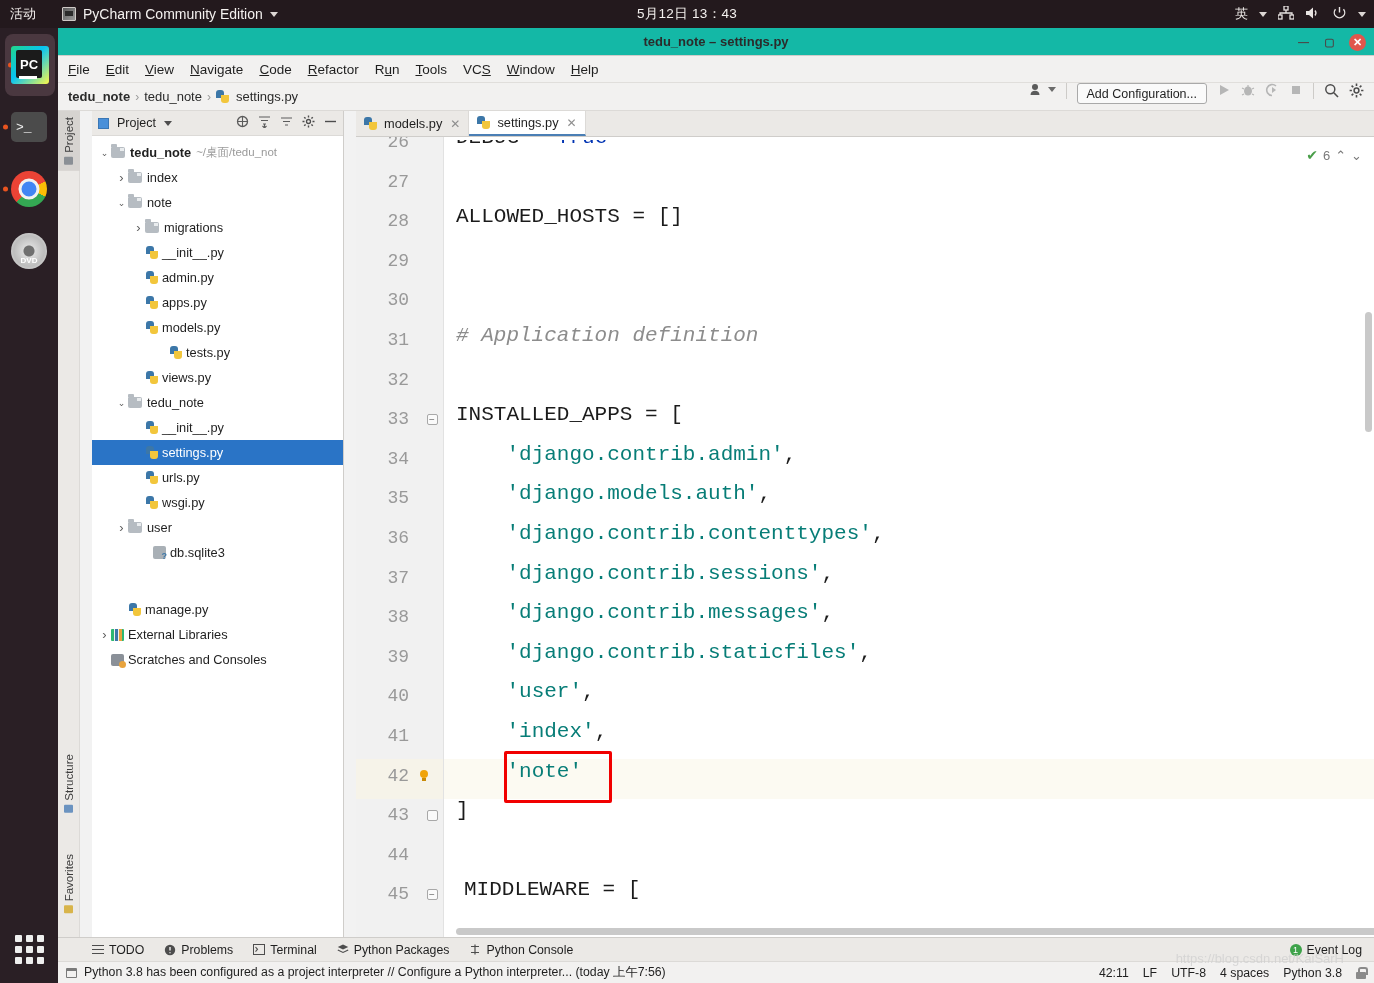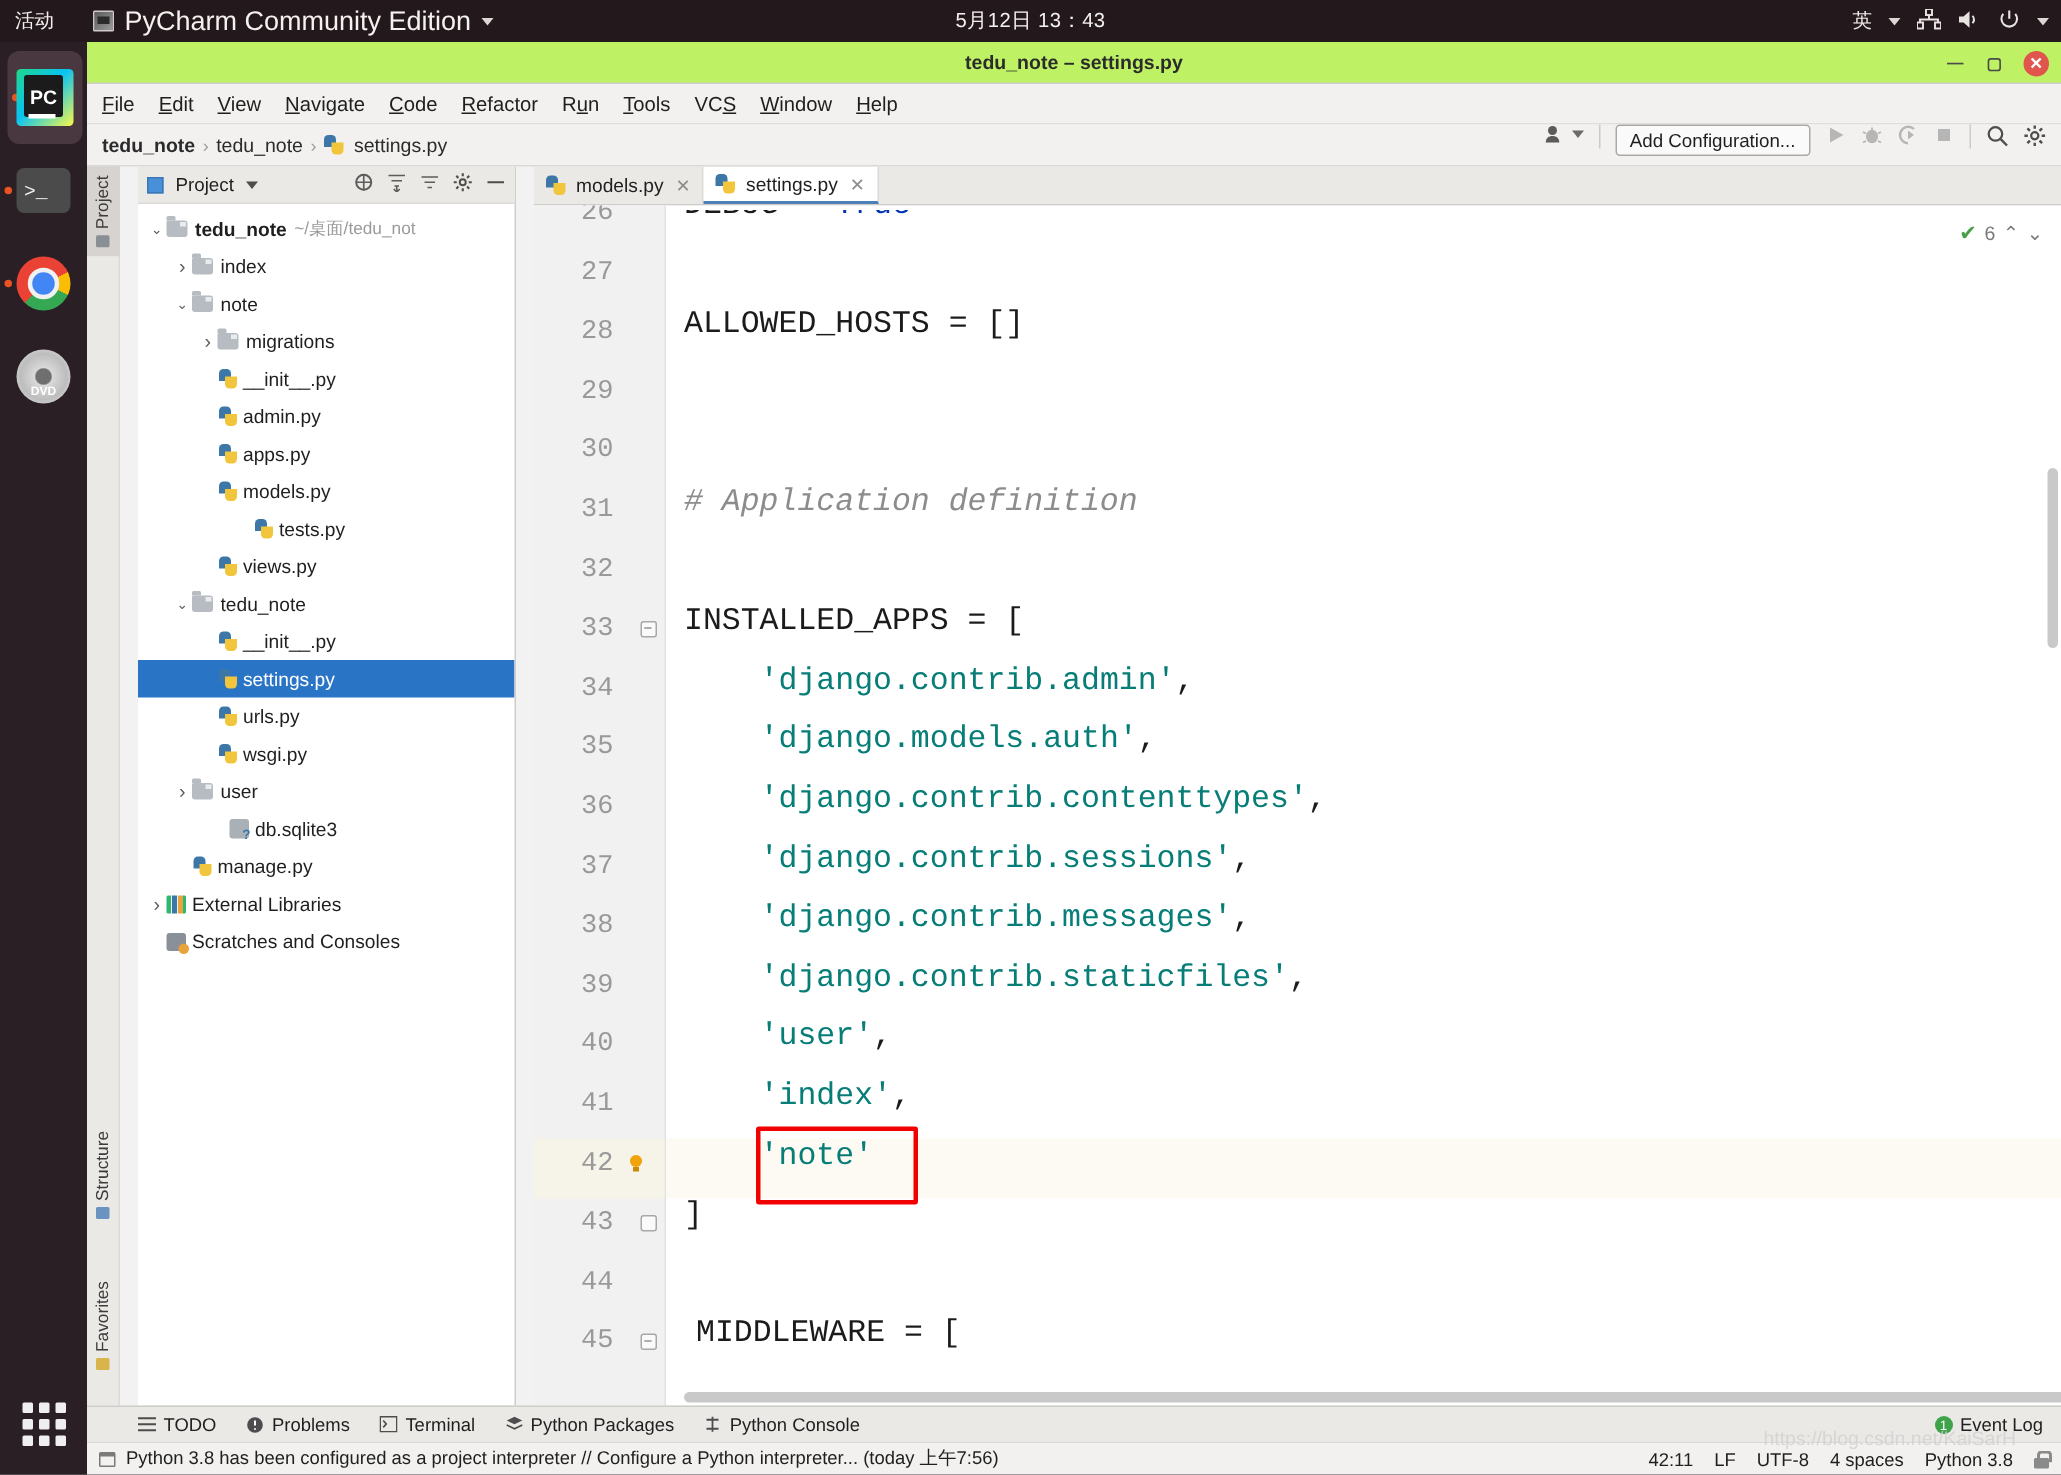--- a/index.html
+++ b/index.html
@@ -21,21 +21,21 @@
   .gp-appmenu { display: flex; align-items: center; gap: 7px; margin-left: 14px; }
   .gp-appicon {
     width: 14px; height: 14px; border: 1px solid #cfcac7; border-radius: 1px;
     background: linear-gradient(135deg,#5b5b5b 0%, #9a9a9a 100%);
     position: relative;
   }
   .gp-appicon:after {
     content: ""; position: absolute; left: 2px; top: 3px; width: 8px; height: 5px;
     background: #2b2b2b;
   }
-  .gp-appname { font-size: 18px; color: #f4f1ef; }
+  .gp-appname { font-size: 14px; color: #f4f1ef; }
   .tri-down {
     width: 0; height: 0; border-left: 4px solid transparent; border-right: 4px solid transparent;
     border-top: 5px solid #dcd7d4;
   }
   .gp-clock {
     position: absolute; left: 0; right: 0; margin: 0 auto; width: 240px;
     text-align: center; font-size: 13.5px; color: #f4f1ef; letter-spacing: .3px;
   }
   .gp-right {
     position: absolute; right: 8px; top: 0; height: 28px;
@@ -102,21 +102,21 @@
   }
   .grid9 { display: grid; grid-template-columns: repeat(3, 7px); gap: 4px; }
   .grid9 i { width: 7px; height: 7px; background: #efefef; display: block; border-radius: 1px; }
 
   
   .ide {
     position: absolute; left: 58px; top: 28px; width: 1316px; height: 955px;
     background: #f2f2f2; display: flex; flex-direction: column;
   }
   .title-bar {
-    height: 28px; background: #bef264; border-bottom: 1px solid #cfcdca;
+    height: 28px; background: #14b8a6; border-bottom: 1px solid #cfcdca;
     display: flex; align-items: center; justify-content: center; position: relative;
     font-size: 13px; font-weight: bold; color: #2b2b2b;
   }
   .win-btns { position: absolute; right: 8px; top: 0; height: 28px; display: flex; align-items: center; gap: 13px; }
   .wb { width: 13px; height: 13px; display: flex; align-items: center; justify-content: center; font-size: 11px; color: #4a4a4a; }
   .wb.close {
     width: 17px; height: 17px; border-radius: 50%; background: #e0564c; color: #fff; font-size: 11px;
   }
 
   .menu-bar {
@@ -609,21 +609,21 @@
             <div class="row" style="padding-left: 23px;">
               <span class="arrow" style="font-size: 13px;">›</span>
               <span class="folder"></span>
               <span>user</span>
             </div>
             <div class="row" style=" margin-left: 48px;">
               <span class="arrow"></span>
               <span class="dbf"></span>
               <span>db.sqlite3</span>
             </div>
-            <div class="row" style="padding-left: 23px;">
+            <div class="row" style="padding-left: 23px; margin-top: 32px;">
               <span class="arrow"></span>
               <span class="pyf"></span>
               <span>manage.py</span>
             </div>
             <div class="row" style="padding-left: 6px;">
               <span class="arrow" style="font-size: 13px;">›</span>
               <span class="libf"></span>
               <span>External Libraries</span>
             </div>
             <div class="row" style="padding-left: 6px;">

